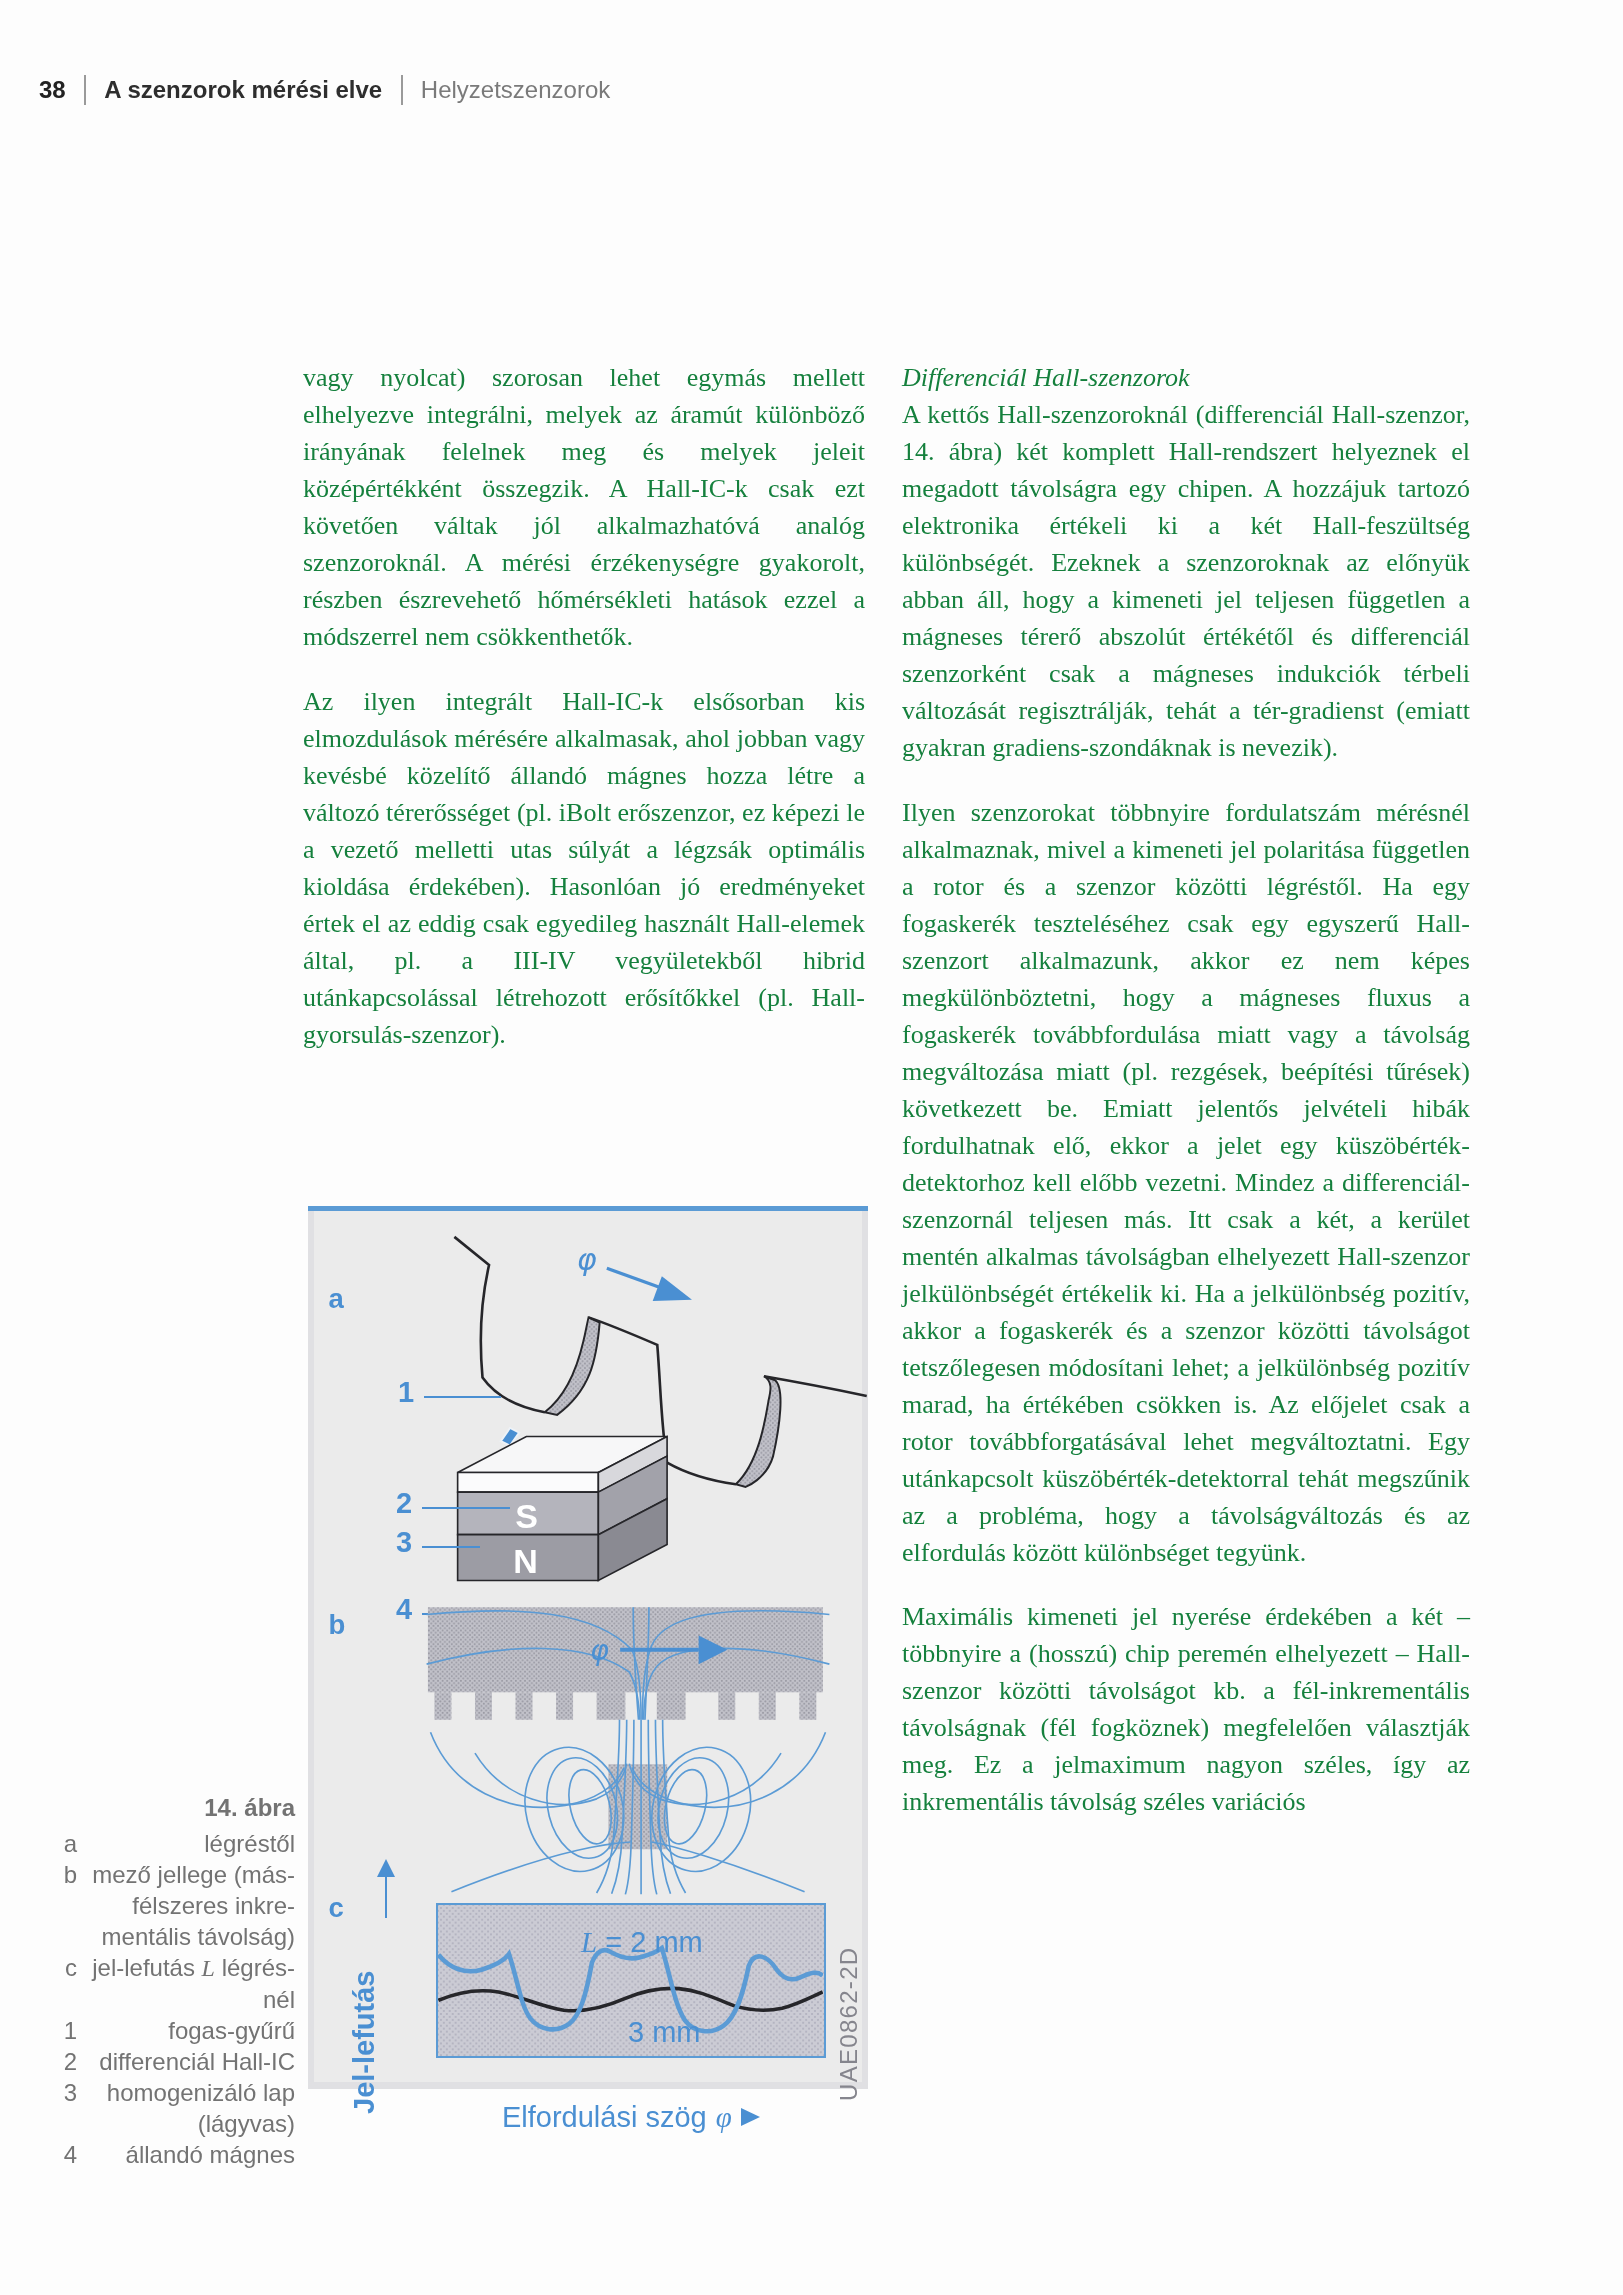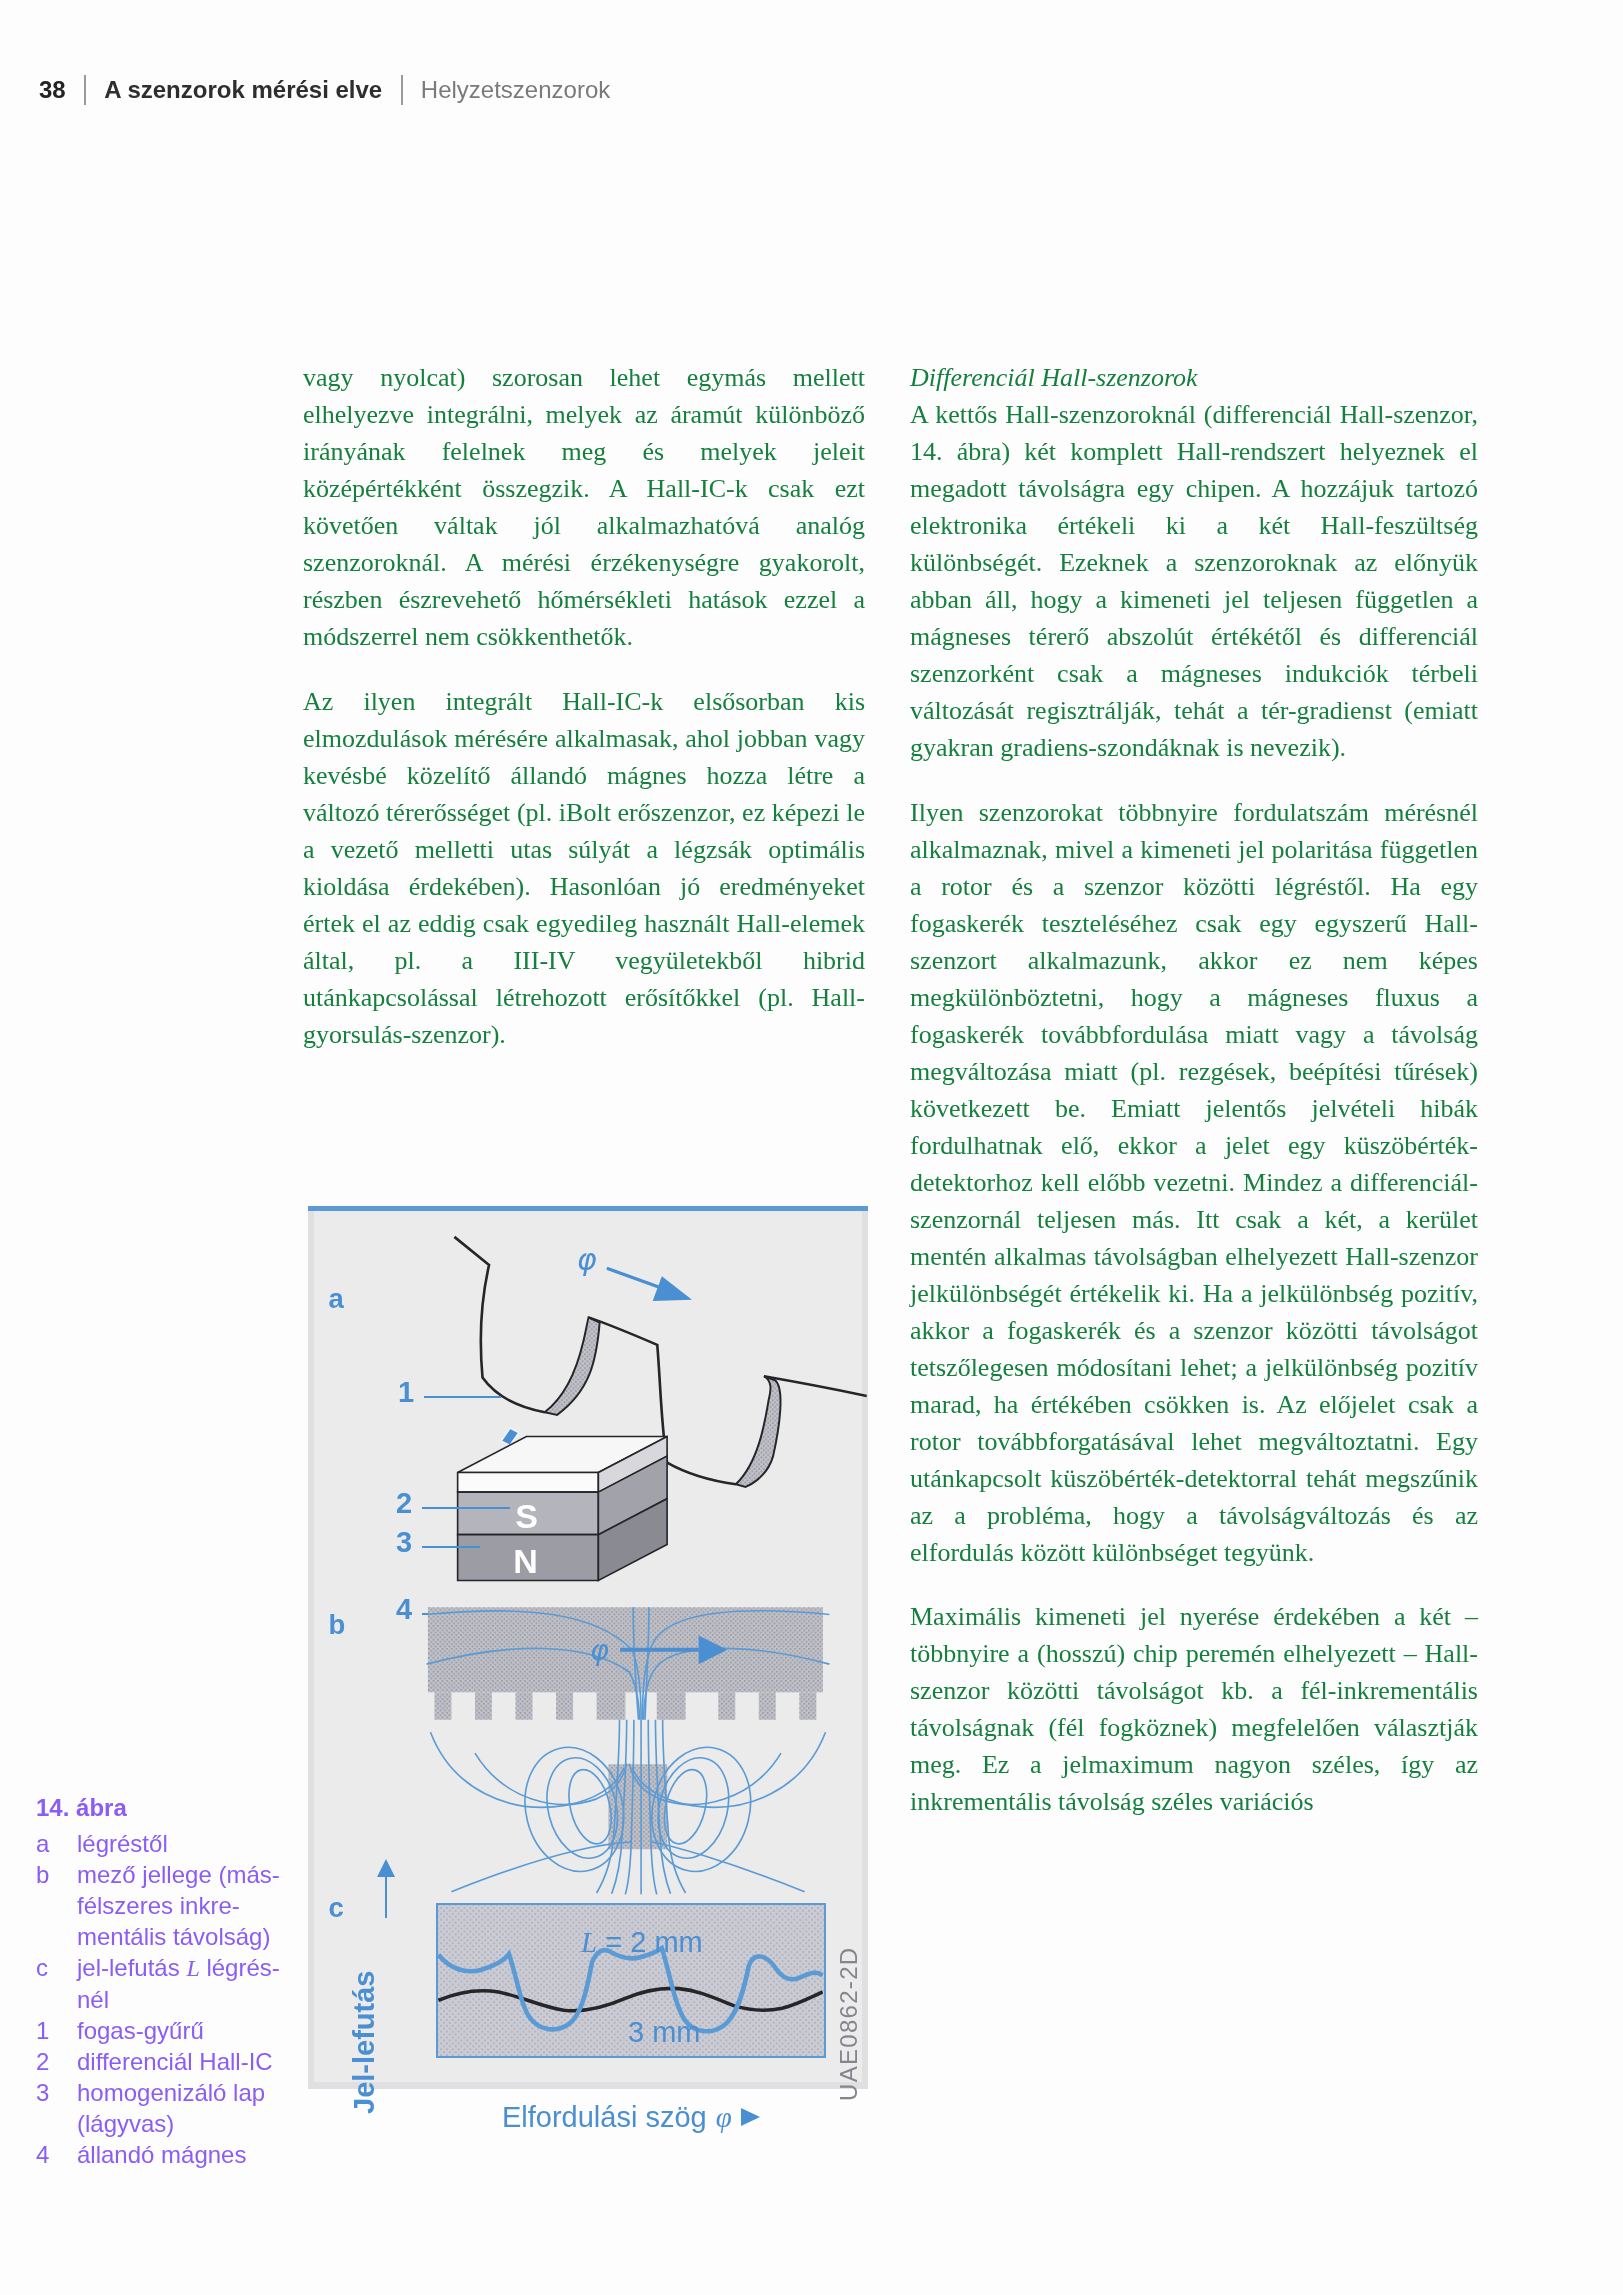--- a/index.html
+++ b/index.html
@@ -16,21 +16,21 @@
   .runhead .pgno{font-weight:bold; color:#222;}
   .runhead .vsep{width:2px; height:30px; background:#9a9a9a; margin:0 18.3px;}
   .runhead .sect{font-weight:bold; color:#2e2e2e;}
   .runhead .subsect{color:#7a7a7a;}
   
   .col{
     position:absolute; top:359px; font-size:26px; line-height:37px;
     text-align:justify; color:#15803d;
   }
   #col-left{left:303px;  width:562px;}
-  #col-right{left:902px; width:568px;margin-left:8px;}
+  #col-right{left:902px; width:568px;}
   .col p{margin:0 0 27.5px 0;}
   .col p:last-child{margin-bottom:0;}
   .col-heading{font-style:italic;}
   
   #figure{position:absolute; left:308px; top:1206px; width:560px; height:933px;}
   #fig-head{position:relative; height:47px; border-top:2.6px solid #5b9bd5; display:flex;}
   #fig-badge{
     width:68px; background:#a7c7e8; color:#ffffff; font-family:"Liberation Sans",sans-serif;
     font-weight:bold; font-size:31px; display:flex; align-items:center; justify-content:center;
   }
@@ -90,21 +90,21 @@
     border-left:19.6px solid #4a8fd2;
   }
   #figcode{
     position:absolute; left:521px; top:713px; height:177px;
     writing-mode:vertical-rl; transform:rotate(180deg);
     font-family:"Liberation Sans",sans-serif; font-size:24px; color:#85858d; letter-spacing:1.3px;
   }
   
   #caption{
     position:absolute; left:36px; top:1792px; width:259px;
-    font-family:"Liberation Sans",sans-serif; font-size:24px; line-height:31px; color:#8b5cf6;
+    font-family:"Liberation Sans",sans-serif; font-size:24px; line-height:31px; color:#737373;text-align:right;
   }
   #caption .cap-title{font-weight:bold; margin-bottom:5.2px;}
   .cap-row{display:flex;}
   .cap-key{width:41px; flex:0 0 41px;}
   .cap-text{white-space:pre-line; flex:1;}
 </style>
 </head>
 <body>
 
 <div id="page">

